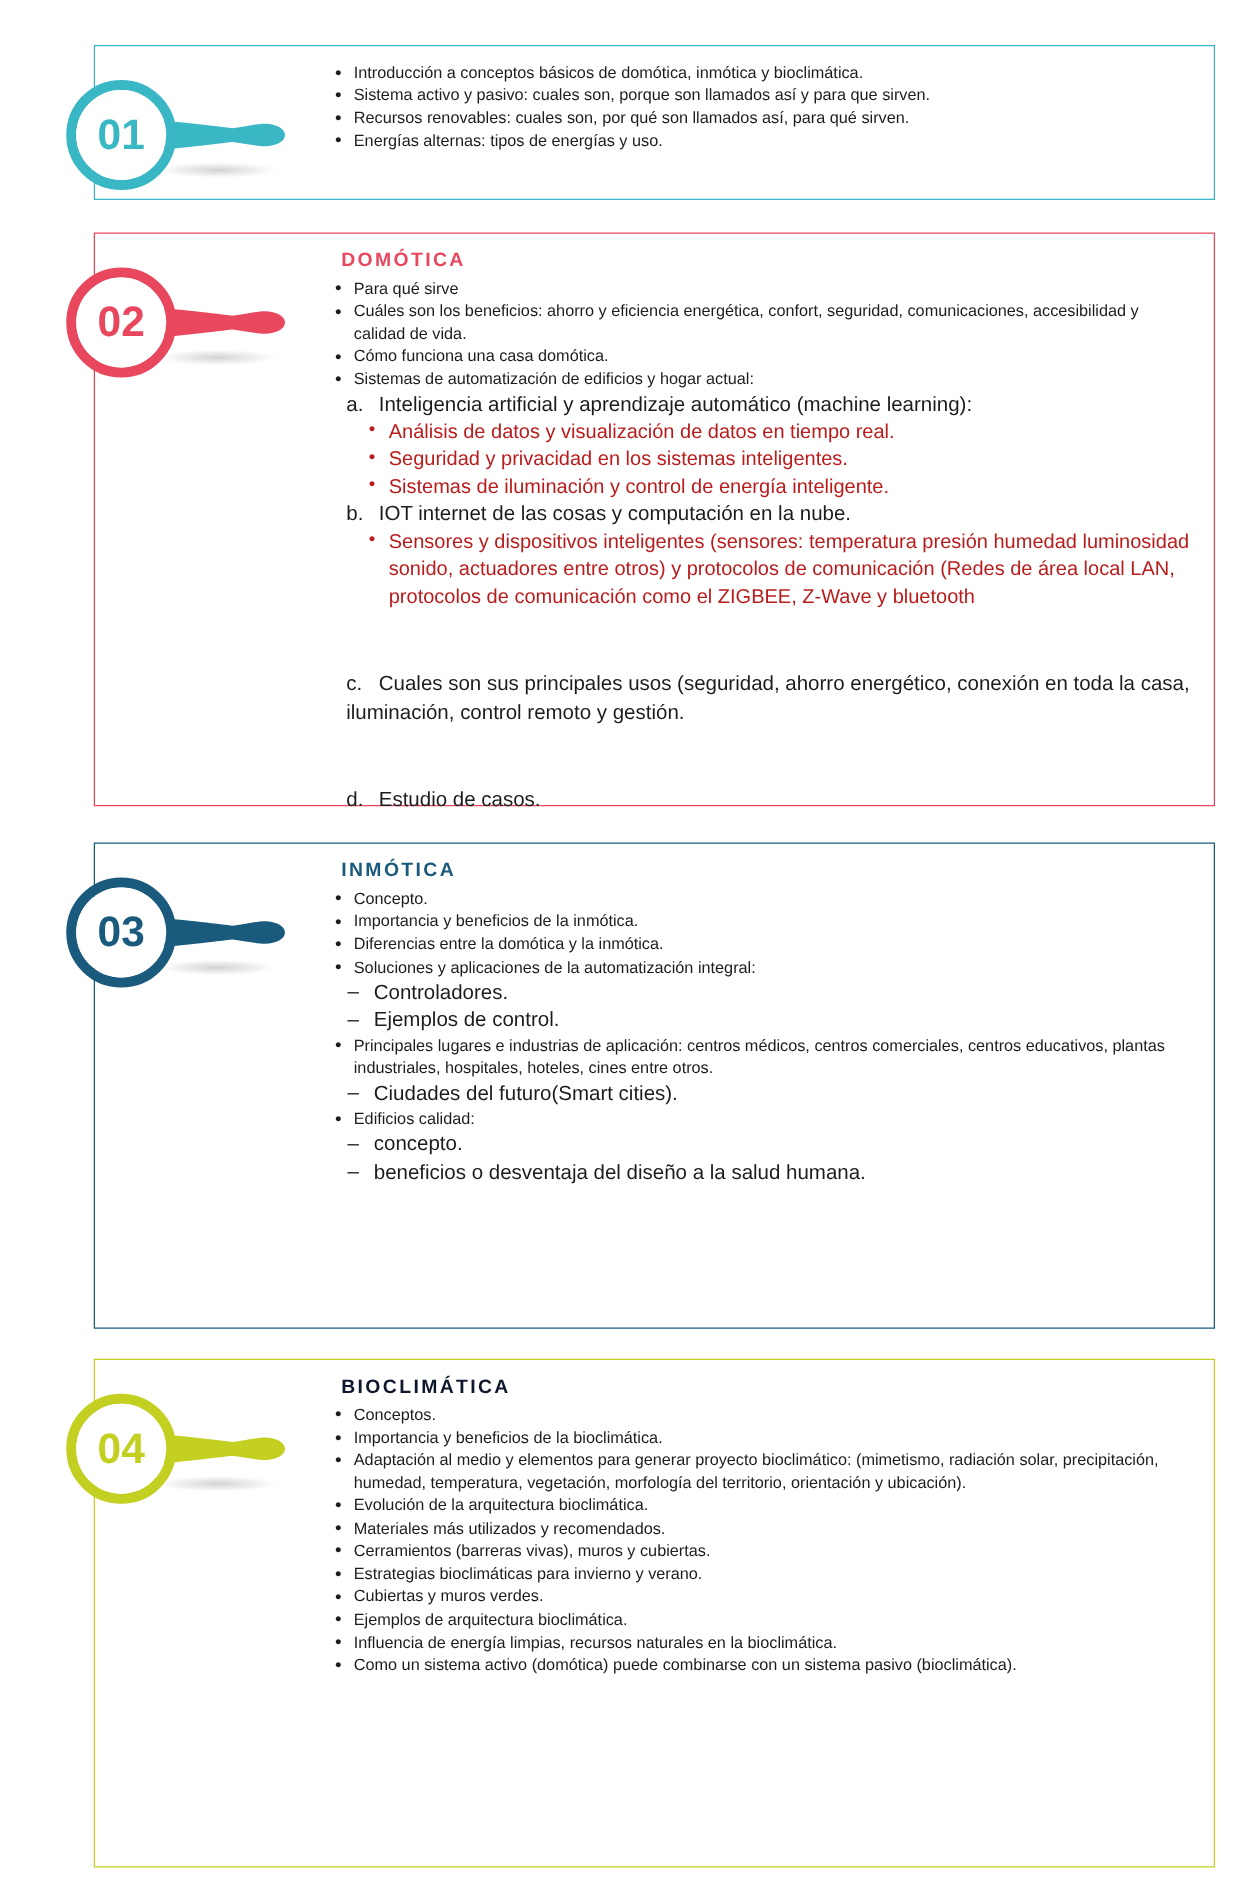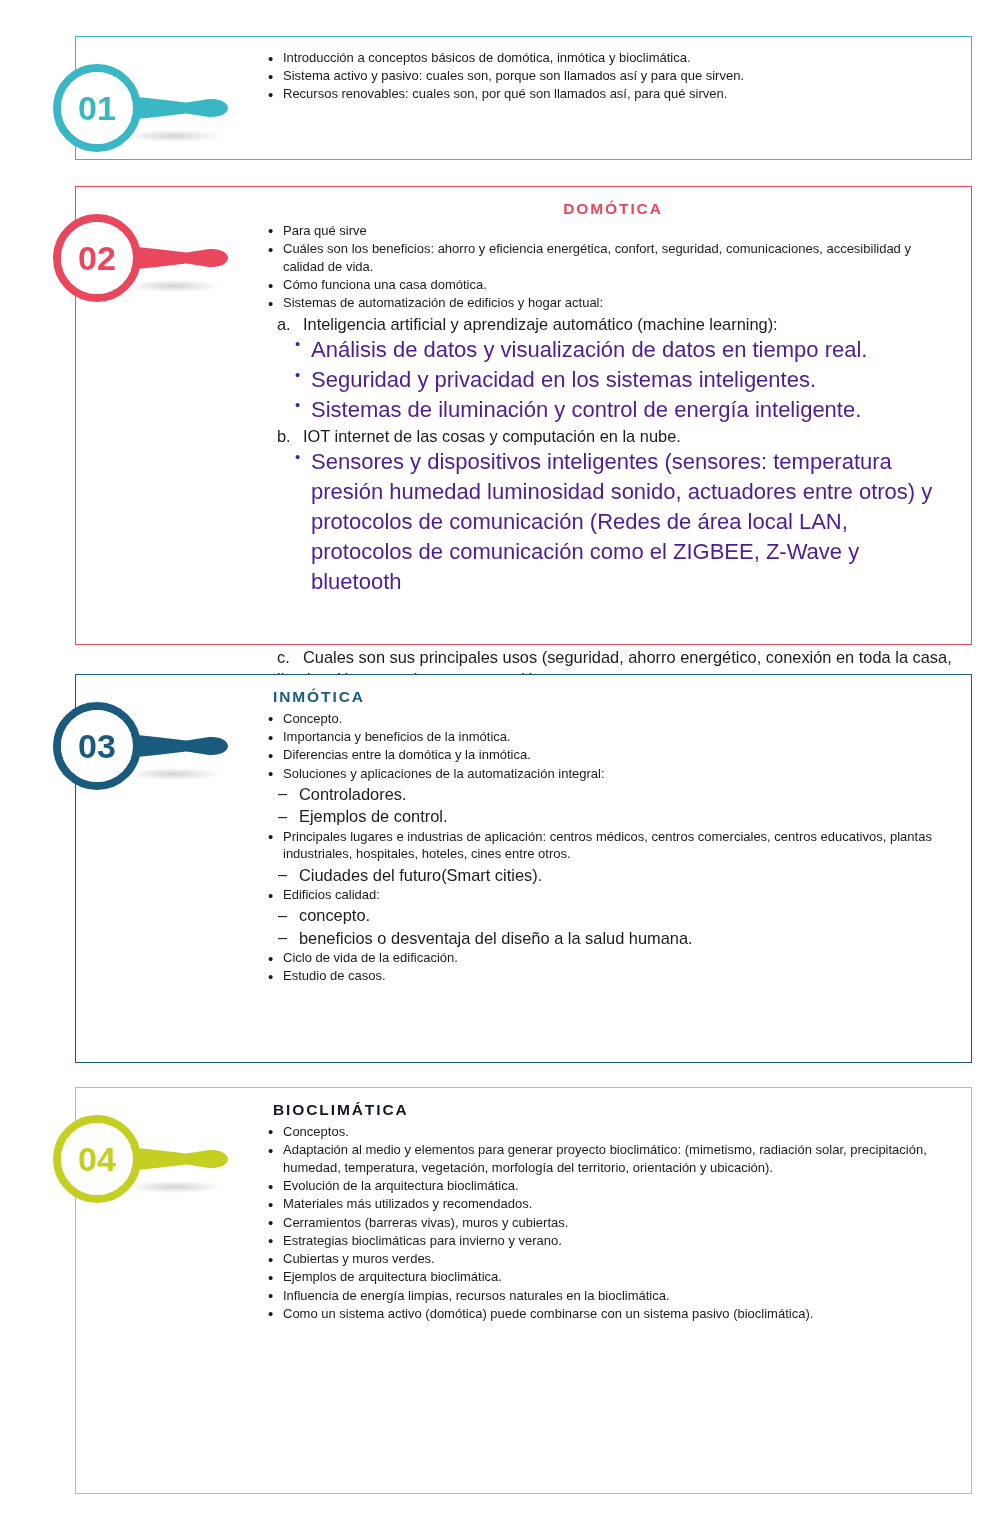--- a/index.html
+++ b/index.html
@@ -117,23 +117,23 @@
   
   ul.lvl3 {
     list-style: none;
     margin: 0;
     padding: 0;
   }
   ul.lvl3 > li {
     position: relative;
     padding-left: 18px;
     margin-left: 27px;
-    font-size: 22px;
+    font-size: 16px;
     line-height: 1.365;
-    color: #4c1d95;
+    color: #b91c1c;
   }
   ul.lvl3 > li::before {
     content: "\2022";
     position: absolute;
     left: 2px;
     top: -0.5px;
     font-size: 15px;
   }
 
   
@@ -185,20 +185,21 @@
     <circle cx="51" cy="51" r="36" fill="#ffffff"></circle>
     <text x="51" y="51" fill="#3ab7c4" font-family="Liberation Sans, sans-serif" font-size="34" font-weight="bold" text-anchor="middle" dominant-baseline="central">01</text>
   </svg>
     </div>
     <div class="content">
 
       <ul class="lvl1">
           <li>Introducción a conceptos básicos de domótica, inmótica y bioclimática.</li>
           <li>Sistema activo y pasivo: cuales son, porque son llamados así y para que sirven.</li>
           <li>Recursos renovables: cuales son, por qué son llamados así, para qué sirven.</li>
+          <li>Energías alternas: tipos de energías y uso.</li>
         </ul>
     </div>
   </div>
   <div class="section" style="top:186px; height:459px; border-color:#e8475e;">
     <div class="marker">
 
   <svg viewBox="0 0 205 96" xmlns="http://www.w3.org/2000/svg">
     <defs>
       <radialGradient id="sh1" cx="50%" cy="50%" r="50%">
         <stop offset="0%" stop-color="#9a9a9a" stop-opacity="0.45"></stop>
@@ -214,21 +215,21 @@
              C 182 56, 175 60, 166 60
              C 160 60, 152 58, 140 56.5
              C 118 59, 96 62, 62 64
              Z" fill="#e8475e"></path>
     <circle cx="51" cy="51" r="40" fill="none" stroke="#e8475e" stroke-width="8"></circle>
     <circle cx="51" cy="51" r="36" fill="#ffffff"></circle>
     <text x="51" y="51" fill="#e8475e" font-family="Liberation Sans, sans-serif" font-size="34" font-weight="bold" text-anchor="middle" dominant-baseline="central">02</text>
   </svg>
     </div>
     <div class="content">
-      <div class="sec-title" style="color:#e8475e;text-align:center;">DOMÓTICA</div>
+      <div class="sec-title" style="color:#e8475e;">DOMÓTICA</div>
       <ul class="lvl1">
           <li>Para qué sirve</li>
           <li>Cuáles son los beneficios: ahorro y eficiencia energética, confort, seguridad, comunicaciones, accesibilidad y calidad de vida.</li>
           <li>Cómo funciona una casa domótica.</li>
           <li>Sistemas de automatización de edificios y hogar actual:</li>
         </ul>
         <ul class="alpha">
           <li class="alpha-item"><span class="lbl">a.</span>Inteligencia artificial y aprendizaje automático (machine learning):</li>
         </ul>
         <ul class="lvl3">
@@ -291,24 +292,20 @@
         <ul class="dash">
           <li>Ciudades del futuro(Smart cities).</li>
         </ul>
         <ul class="lvl1">
           <li>Edificios calidad:</li>
         </ul>
         <ul class="dash">
           <li>concepto.</li>
           <li>beneficios o desventaja del diseño a la salud humana.</li>
         </ul>
-        <ul class="lvl1">
-          <li>Ciclo de vida de la edificación.</li>
-          <li>Estudio de casos.</li>
-        </ul>
     </div>
   </div>
   <div class="section" style="top:1087px; height:407px; border-color:#c3cf21;">
     <div class="marker">
 
   <svg viewBox="0 0 205 96" xmlns="http://www.w3.org/2000/svg">
     <defs>
       <radialGradient id="sh3" cx="50%" cy="50%" r="50%">
         <stop offset="0%" stop-color="#9a9a9a" stop-opacity="0.45"></stop>
         <stop offset="60%" stop-color="#b5b5b5" stop-opacity="0.20"></stop>
@@ -326,20 +323,21 @@
              Z" fill="#c3cf21"></path>
     <circle cx="51" cy="51" r="40" fill="none" stroke="#c3cf21" stroke-width="8"></circle>
     <circle cx="51" cy="51" r="36" fill="#ffffff"></circle>
     <text x="51" y="51" fill="#c3cf21" font-family="Liberation Sans, sans-serif" font-size="34" font-weight="bold" text-anchor="middle" dominant-baseline="central">04</text>
   </svg>
     </div>
     <div class="content">
       <div class="sec-title" style="color:#0f172a;">BIOCLIMÁTICA</div>
       <ul class="lvl1">
           <li>Conceptos.</li>
+          <li>Importancia y beneficios de la bioclimática.</li>
           <li>Adaptación al medio y elementos para generar proyecto bioclimático: (mimetismo, radiación solar, precipitación, humedad, temperatura, vegetación, morfología del territorio, orientación y ubicación).</li>
           <li>Evolución de la arquitectura bioclimática.</li>
           <li>Materiales más utilizados y recomendados.</li>
           <li>Cerramientos (barreras vivas), muros y cubiertas.</li>
           <li>Estrategias bioclimáticas para invierno y verano.</li>
           <li>Cubiertas y muros verdes.</li>
           <li>Ejemplos de arquitectura bioclimática.</li>
           <li>Influencia de energía limpias, recursos naturales en la bioclimática.</li>
           <li>Como un sistema activo (domótica) puede combinarse con un sistema pasivo (bioclimática).</li>
         </ul>

